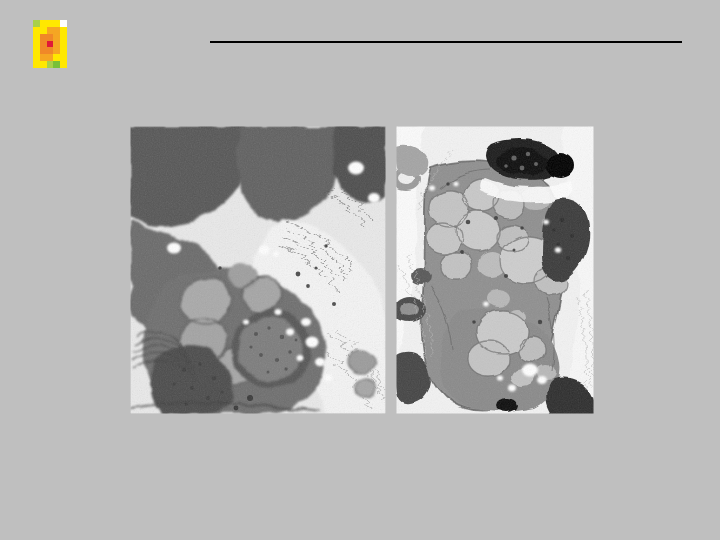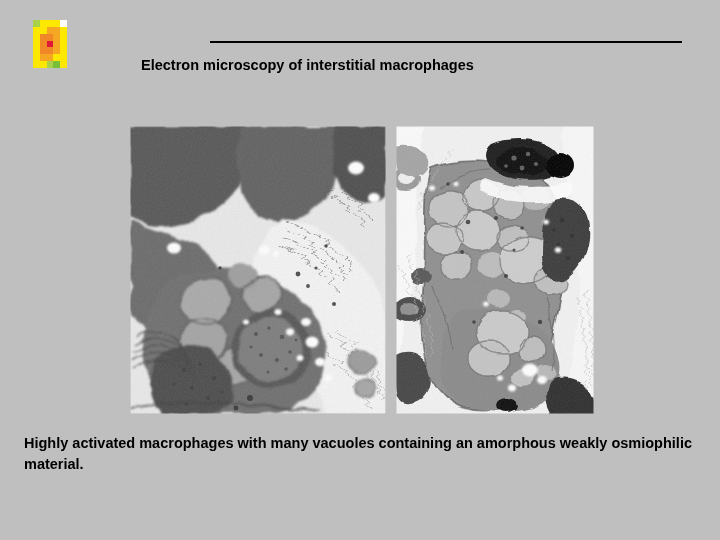--- a/index.html
+++ b/index.html
@@ -140,21 +140,20 @@
       <i style="background: rgb(255, 232, 0);"></i>
       <i style="background: rgb(255, 232, 0);"></i>
       <i style="background: rgb(255, 232, 0);"></i>
       <i style="background: rgb(255, 232, 0);"></i>
       <i style="background: rgb(168, 208, 72);"></i>
       <i style="background: rgb(120, 192, 56);"></i>
       <i style="background: rgb(255, 232, 0);"></i>
     </div>
 
   <div class="title-rule"></div>
-  <div class="subtitle">Electron microscopy of interstitial macrophages</div>
 
   <div class="fig fig-left">
     <svg viewBox="0 0 256 288" preserveAspectRatio="none">
       <defs>
         <filter id="grainL" x="0" y="0" width="100%" height="100%">
           <feTurbulence type="fractalNoise" baseFrequency="0.85" numOctaves="4" seed="7" result="n"></feTurbulence>
           <feColorMatrix in="n" type="saturate" values="0"></feColorMatrix>
           <feComponentTransfer>
             <feFuncA type="linear" slope="0.55"></feFuncA>
           </feComponentTransfer>
@@ -473,15 +472,14 @@
           <circle cx="150" cy="116" r="1.6"></circle>
         <circle cx="52" cy="58" r="1.7"></circle>
           <circle cx="118" cy="124" r="1.5"></circle>
       </g>
 
       <rect x="0" y="0" width="198" height="288" filter="url(#grainR)" opacity="0.28"></rect>
       <rect x="0" y="0" width="198" height="288" fill="none" stroke="#bfbfbf" stroke-width="1"></rect>
     </svg>
   </div>
 
-  <div class="caption">Highly activated macrophages with many vacuoles containing an amorphous weakly osmiophilic material.</div>
 
 </div>
 
 </body></html>

